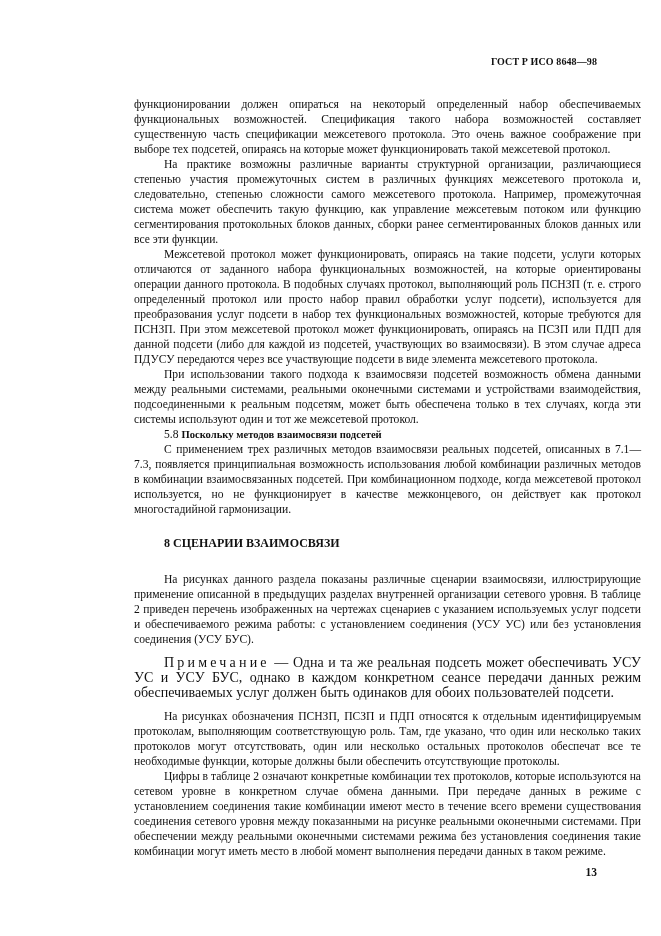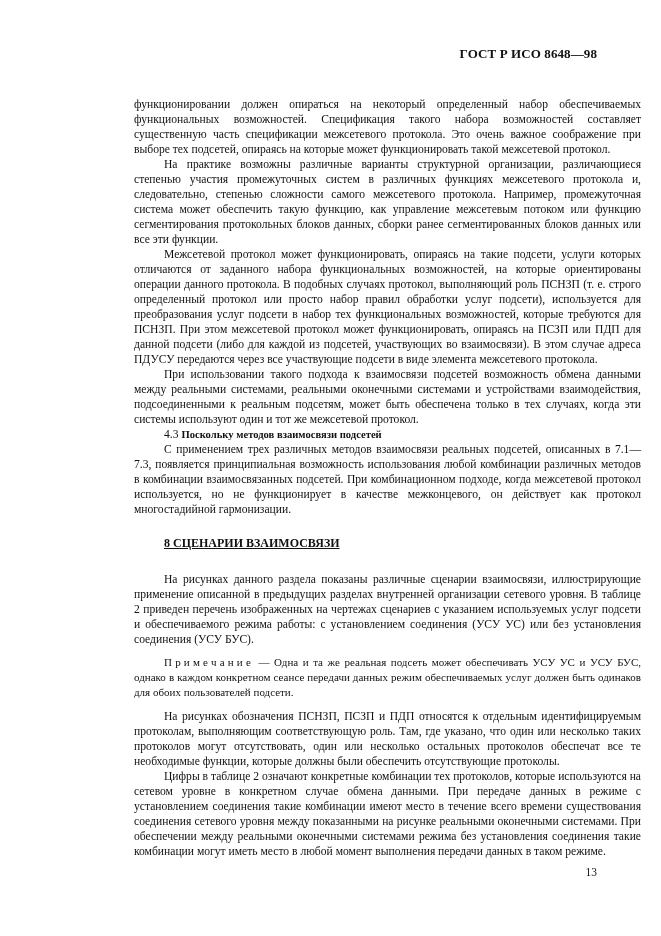--- a/index.html
+++ b/index.html
@@ -1,38 +1,38 @@
 <!DOCTYPE html>
 <html><head>
 <meta charset="utf-8">
 <style>
   html, body { margin:0; padding:0; background:#ffffff; }
   body { width:661px; height:936px; position:relative; overflow:hidden;
          font-family:"Liberation Serif", "DejaVu Serif", serif; color:#111; }
-  .header { position:absolute; top:46px; right:64px; font-weight:bold; font-size:13px; letter-spacing:0.1px; }
+  .header { position:absolute; top:56px; right:64px; font-weight:bold; font-size:10px; letter-spacing:0.1px; }
   .page { position:absolute; left:90px; top:97px; width:507px; font-size:11.6px; line-height:15px; text-align:justify;margin-left:44px; }
   .page p { margin:0; }
   .ind { text-indent:30px; }
-  .sec { font-weight:bold; font-size:12px; margin-top:19px !important; margin-bottom:21px !important;text-decoration:underline; }
+  .sec { font-weight:bold; font-size:12px; margin-top:19px !important; margin-bottom:21px !important; }
   .sub b { font-weight:bold; font-size:10.6px; }
-  .note { font-size:11px; line-height:15px; margin-top:8px !important; margin-bottom:9px !important; }
+  .note { font-size:14px; line-height:15px; margin-top:8px !important; margin-bottom:9px !important; }
   .note .lbl { letter-spacing:3.2px; }
-  .pageno { position:absolute; top:866px; right:64px; font-size:11.5px; }
+  .pageno { position:absolute; top:866px; right:64px; font-size:11.5px;font-weight:bold; }
 </style>
 </head>
 <body>
 
 <div class="header">ГОСТ Р ИСО 8648—98</div>
 
 <div class="page">
   <p>функционировании должен опираться на некоторый определенный набор обеспечиваемых функциональных возможностей. Спецификация такого набора возможностей составляет существенную часть спецификации межсетевого протокола. Это очень важное соображение при выборе тех подсетей, опираясь на которые может функционировать такой межсетевой протокол.</p>
   <p class="ind">На практике возможны различные варианты структурной организации, различающиеся степенью участия промежуточных систем в различных функциях межсетевого протокола и, следовательно, степенью сложности самого межсетевого протокола. Например, промежуточная система может обеспечить такую функцию, как управление межсетевым потоком или функцию сегментирования протокольных блоков данных, сборки ранее сегментированных блоков данных или все эти функции.</p>
   <p class="ind">Межсетевой протокол может функционировать, опираясь на такие подсети, услуги которых отличаются от заданного набора функциональных возможностей, на которые ориентированы операции данного протокола. В подобных случаях протокол, выполняющий роль ПСНЗП (т. е. строго определенный протокол или просто набор правил обработки услуг подсети), используется для преобразования услуг подсети в набор тех функциональных возможностей, которые требуются для ПСНЗП. При этом межсетевой протокол может функционировать, опираясь на ПСЗП или ПДП для данной подсети (либо для каждой из подсетей, участвующих во взаимосвязи). В этом случае адреса ПДУСУ передаются через все участвующие подсети в виде элемента межсетевого протокола.</p>
   <p class="ind">При использовании такого подхода к взаимосвязи подсетей возможность обмена данными между реальными системами, реальными оконечными системами и устройствами взаимодействия, подсоединенными к реальным подсетям, может быть обеспечена только в тех случаях, когда эти системы используют один и тот же межсетевой протокол.</p>
-  <p class="ind sub"><span>4.3</span> <b>Поскольку методов взаимосвязи подсетей</b></p>
+  <p class="ind sub"><span>5.8</span> <b>Поскольку методов взаимосвязи подсетей</b></p>
   <p class="ind">С применением трех различных методов взаимосвязи реальных подсетей, описанных в 7.1—7.3, появляется принципиальная возможность использования любой комбинации различных методов в комбинации взаимосвязанных подсетей. При комбинационном подходе, когда межсетевой протокол используется, но не функционирует в качестве межконцевого, он действует как протокол многостадийной гармонизации.</p>
   <p class="ind sec">8 СЦЕНАРИИ ВЗАИМОСВЯЗИ</p>
   <p class="ind">На рисунках данного раздела показаны различные сценарии взаимосвязи, иллюстрирующие применение описанной в предыдущих разделах внутренней организации сетевого уровня. В таблице 2 приведен перечень изображенных на чертежах сценариев с указанием используемых услуг подсети и обеспечиваемого режима работы: с установлением соединения (УСУ УС) или без установления соединения (УСУ БУС).</p>
   <p class="ind note"><span class="lbl">Примечание</span><span> — Одна и та же реальная подсеть может обеспечивать УСУ УС и УСУ БУС, однако в каждом конкретном сеансе передачи данных режим обеспечиваемых услуг должен быть одинаков для обоих пользователей подсети.</span></p>
   <p class="ind">На рисунках обозначения ПСНЗП, ПСЗП и ПДП относятся к отдельным идентифицируемым протоколам, выполняющим соответствующую роль. Там, где указано, что один или несколько таких протоколов могут отсутствовать, один или несколько остальных протоколов обеспечат все те необходимые функции, которые должны были обеспечить отсутствующие протоколы.</p>
   <p class="ind">Цифры в таблице 2 означают конкретные комбинации тех протоколов, которые используются на сетевом уровне в конкретном случае обмена данными. При передаче данных в режиме с установлением соединения такие комбинации имеют место в течение всего времени существования соединения сетевого уровня между показанными на рисунке реальными оконечными системами. При обеспечении между реальными оконечными системами режима без установления соединения такие комбинации могут иметь место в любой момент выполнения передачи данных в таком режиме.</p>
 </div>
 
 <div class="pageno">13</div>
 

